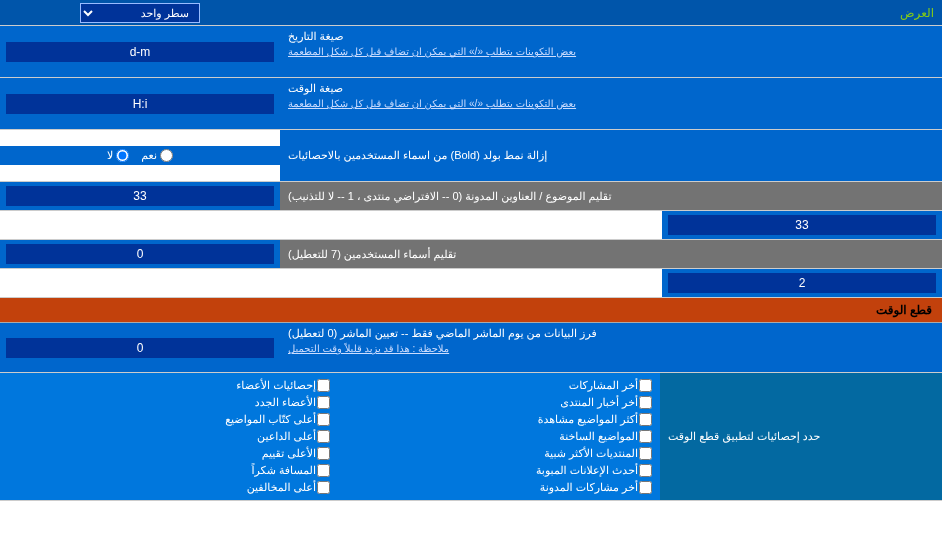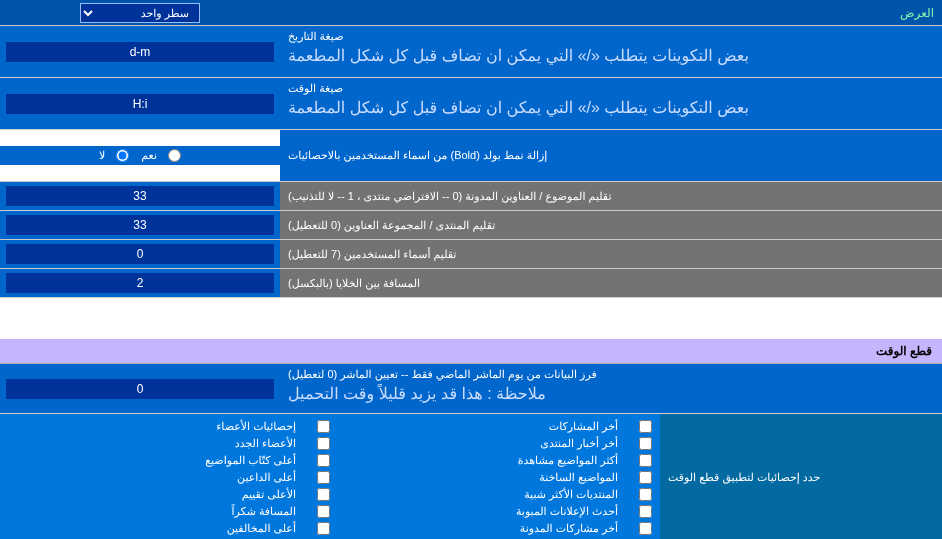--- a/index.html
+++ b/index.html
@@ -63,21 +63,21 @@
       display: flex;
       flex-direction: row;
       background: #0055aa;
       min-height: 26px;
       align-items: center;
       border-bottom: 1px solid #ccc;
     }
 
     .header-label {
       background: #0055aa;
-      color: #86efac;
+      color: #84cc16;
       flex: 1;
       padding: 4px 8px;
       text-align: right;
       font-size: 12px;
     }
 
     .header-select-area {
       width: 280px;
       background: #0055aa;
       display: flex;
@@ -126,34 +126,33 @@
       gap: 12px;
       padding: 3px 8px;
       direction: rtl;
     }
 
     .radio-area label {
       color: #fff;
       font-size: 11px;
       display: flex;
       align-items: center;
-      gap: 11px;
+      gap: 3px;
       cursor: pointer;
     }
 
     
     .section-header {
-      background: #c4b5fd;
+      background: #c2410c;
       color: #000;
       font-weight: bold;
       text-align: right;
       padding: 5px 10px;
       border-bottom: 1px solid #aaa;
       font-size: 12px;
-      margin-top: 41px;
     }
 
     
     .textarea-row {
       display: flex;
       flex-direction: row;
       border-bottom: 1px solid #ccc;
       min-height: 52px;
       align-items: stretch;
     }
@@ -166,22 +165,23 @@
       text-align: right;
       font-size: 11px;
       display: flex;
       flex-direction: column;
       align-items: flex-end;
       justify-content: flex-start;
       gap: 3px;
     }
 
     .textarea-label .sub-text {
-      font-size: 16px;
+      font-size: 10px;
       color: #ccddff;
+      text-decoration: underline;
     }
 
     .textarea-input {
       width: 280px;
       background: #0066cc;
       display: flex;
       align-items: center;
       justify-content: center;
       padding: 3px 6px;
     }
@@ -220,21 +220,21 @@
       flex: 1;
       display: flex;
       flex-direction: column;
       gap: 4px;
       align-items: flex-start;
     }
 
     .checkbox-item {
       display: flex;
       align-items: flex-start;
-      gap: 21px;
+      gap: 1px;
       color: #fff;
       font-size: 11px;
       direction: rtl;
       white-space: nowrap;
     }
 
     .checkbox-item input[type="checkbox"] {
       accent-color: #003388;
       cursor: pointer;
     }
@@ -286,35 +286,33 @@
   </div>
 
   <div class="row">
     <div class="row-label">تقليم الموضوع / العناوين المدونة (0 -- الافتراضي منتدى ، 1 -- لا للتذنيب)</div>
     <div class="row-input">
       <input type="text" value="33" style="">
     </div>
   </div>
 
   <div class="row">
-    <div class="row-label">تقليم المنتدى / المجموعة العناوين (0 للتعطيل)</div>
     <div class="row-input">
       <input type="text" value="33" style="">
     </div>
   </div>
 
   <div class="row">
     <div class="row-label">تقليم أسماء المستخدمين (7 للتعطيل)</div>
     <div class="row-input">
       <input type="text" value="0" style="">
     </div>
   </div>
 
   <div class="row">
-    <div class="row-label">المسافة بين الخلايا (بالبكسل)</div>
     <div class="row-input">
       <input type="text" value="2" style="">
     </div>
   </div>
 
   <div class="section-header">قطع الوقت</div>
 
   <div class="textarea-row" style="min-height:50px;">
     <div class="textarea-label">
       <span>فرز البيانات من يوم الماشر الماضي فقط -- تعيين الماشر (0 لتعطيل)</span>

